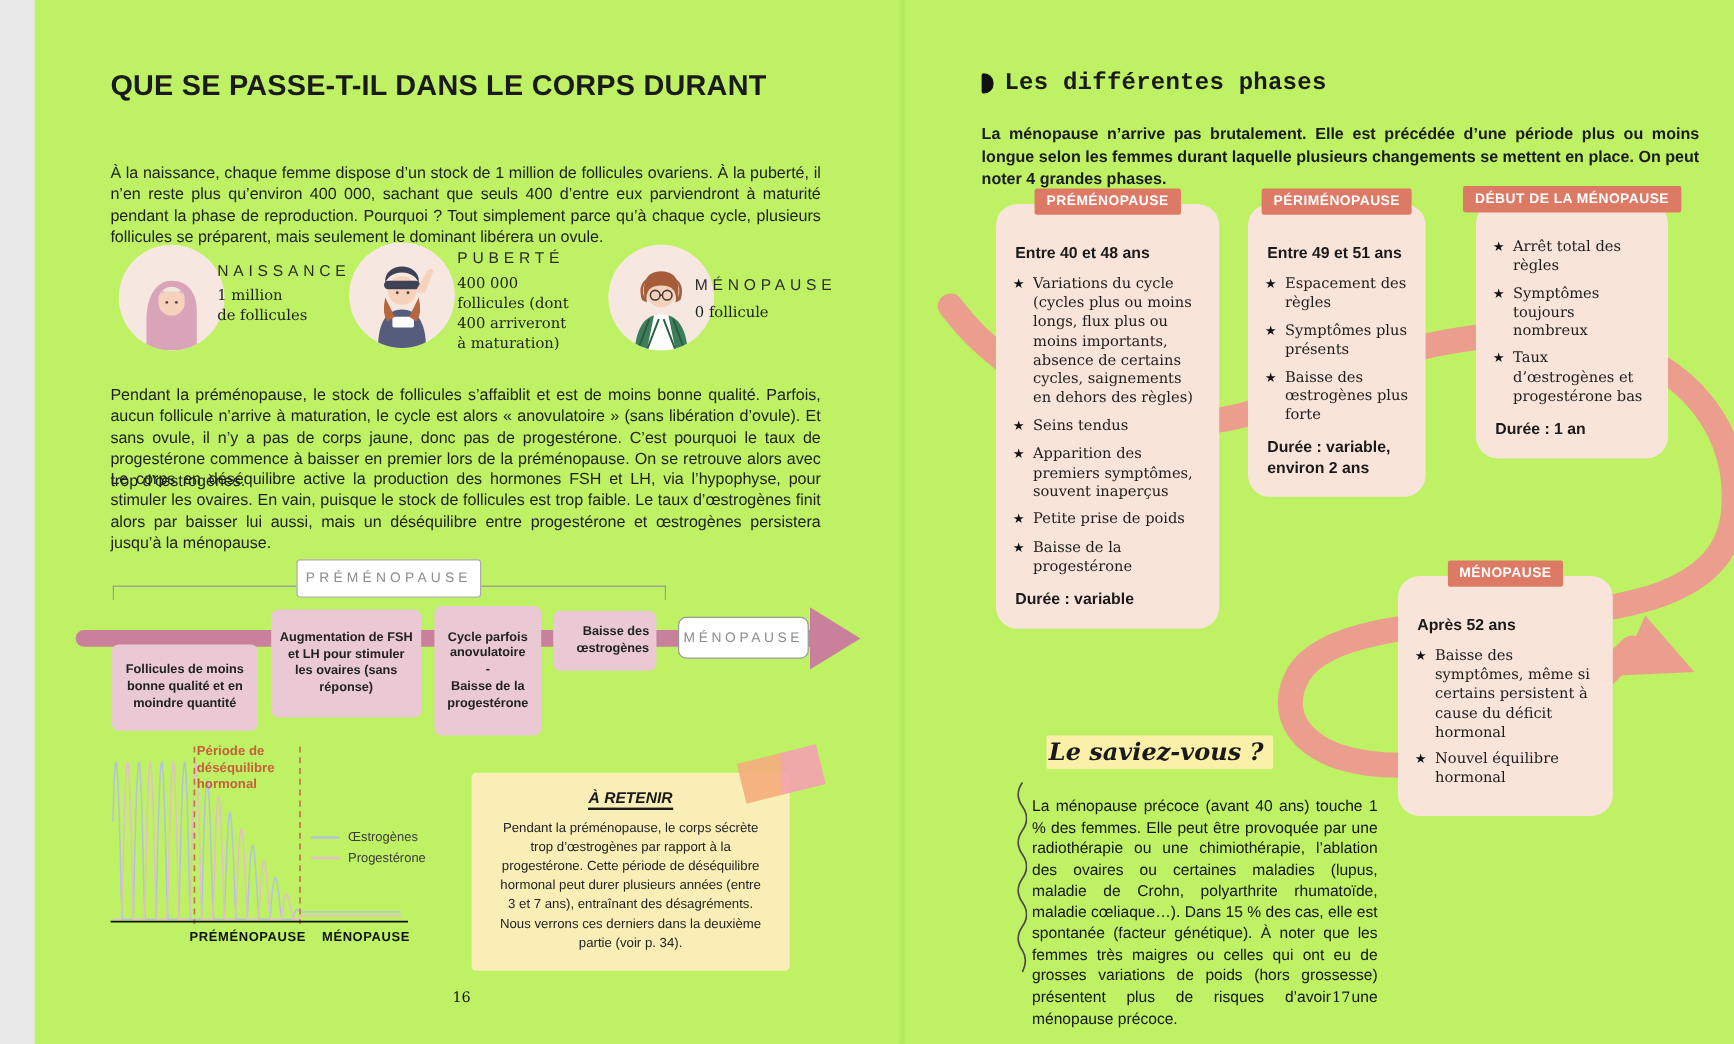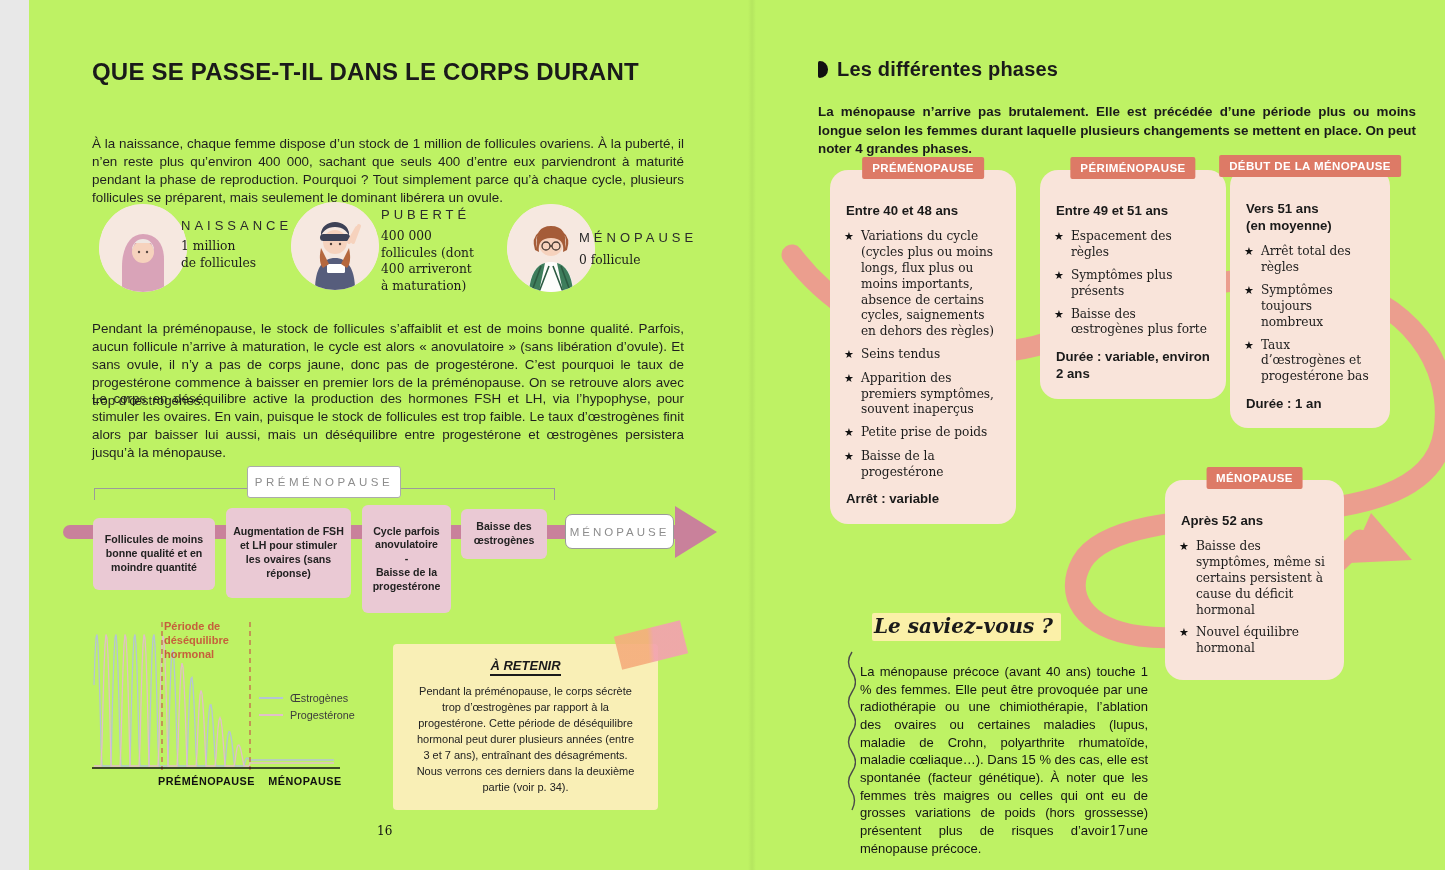--- a/index.html
+++ b/index.html
@@ -28,24 +28,24 @@
   .flow-bracket-line{position:absolute;height:0;border-top:1.4px solid #9b9b9b;top:488px;}
   .flow-tick{position:absolute;width:0;height:12px;border-left:1.4px solid #9b9b9b;top:488px;}
   .flow-label{position:absolute;left:218px;top:466px;width:152px;height:30px;background:#fff;
               border:1.4px solid #ababab;border-radius:3px;display:flex;align-items:center;justify-content:center;
               font-size:11.5px;letter-spacing:3.5px;color:#8d8d8d;z-index:3;}
   .flow-band{position:absolute;left:34px;top:525px;width:616px;height:14px;background:#c9819b;border-radius:8px 0 0 8px;z-index:1;}
   .flow-head{position:absolute;left:646px;top:506px;width:0;height:0;z-index:1;
              border-top:26px solid transparent;border-bottom:26px solid transparent;border-left:42px solid #c9819b;}
   .flow-box{position:absolute;background:#eac9d4;border-radius:6px;z-index:2;display:flex;align-items:center;justify-content:center;
             text-align:center;font-weight:bold;font-size:10.6px;line-height:1.3;color:#222;padding:8px 6px;box-sizing:border-box;white-space:pre-line;}
-  .fb1{left:64px;top:518px;width:122px;min-height:72px;}
+  .fb1{left:64px;top:537px;width:122px;min-height:72px;}
   .fb2{left:197px;top:508px;width:125px;min-height:90px;}
   .fb3{left:333px;top:505px;width:89px;min-height:108px;}
-  .fb4{left:432px;top:509px;width:86px;min-height:50px;}
+  .fb4{left:432px;top:509px;width:86px;min-height:50px;text-align:right;}
   .flow-end{position:absolute;left:536px;top:514px;width:107px;height:33px;background:#fff;border:1.5px solid #9a9a9a;
             border-radius:7px;display:flex;align-items:center;justify-content:center;font-size:11.5px;
             letter-spacing:3px;color:#8d8d8d;z-index:2;}
 
   
   .chart{position:absolute;left:63px;top:618px;width:305px;height:180px;}
   .chart svg{position:absolute;left:0;top:0;}
   .chart-ann{position:absolute;left:72px;top:2px;width:92px;text-align:left;font-weight:bold;
              font-size:11px;line-height:1.25;white-space:pre-line;}
   .leg{position:absolute;left:167px;font-size:10.8px;color:#3c3c3c;display:flex;align-items:center;gap:7px;}
@@ -60,37 +60,37 @@
   .ret-title{display:inline-block;font-size:13px;font-weight:bold;font-style:italic;border-bottom:2px solid #1a1a1a;
              padding-bottom:1px;margin-bottom:8px;}
   .ret-body{font-size:11px;line-height:1.45;color:#222;}
   .tape{position:absolute;left:588px;top:628px;width:68px;height:34px;z-index:2;transform:rotate(-14deg);
         background:linear-gradient(100deg,#f5ae7d 46%,#f2a2ae 54%);opacity:.92;}
 
   .pagenum{position:absolute;bottom:32px;font-family:"DejaVu Serif",serif;font-size:12px;color:#111;}
   .pn-left{left:348px;} .pn-right{left:358px;}
 
   
-  .r-head{position:absolute;left:66px;top:58px;display:flex;align-items:center;gap:9px;}
+  .r-head{position:absolute;left:66px;top:58px;display:flex;align-items:center;gap:9px;font-family:Liberation Mono, monospace;}
   .half-disc{width:10px;height:17px;background:#111;border-radius:2px 9px 9px 2px;}
   .r-head .r-title{font-size:20px;font-weight:bold;letter-spacing:.2px;}
   .r-intro{position:absolute;left:66px;top:90px;width:598px;font-size:13.4px;font-weight:bold;
            line-height:1.36;text-align:justify;}
 
   .big-arrow{position:absolute;left:0;top:0;z-index:1;}
   .card{position:absolute;background:#f9e4da;border-radius:18px;z-index:2;padding:30px 14px 16px;box-sizing:border-box;}
   .chip{position:absolute;top:-13px;left:50%;transform:translateX(-50%);background:#dd7a66;color:#fff;
         font-weight:bold;font-size:11.5px;letter-spacing:.4px;padding:5px 10px;white-space:nowrap;border-radius:2px;}
   .card .age{font-weight:bold;font-size:13.2px;line-height:1.3;white-space:pre-line;margin:2px 0 10px 2px;}
   .card ul{list-style:none;margin:0;padding:0;}
   .card li{display:flex;gap:7px;margin-bottom:7px;font-family:"DejaVu Serif",serif;font-size:12.2px;line-height:1.3;color:#1c1c1c;}
   .card li .star{font-size:11px;line-height:1.5;color:#111;}
   .card .dur{font-weight:bold;font-size:13.2px;line-height:1.3;margin-top:10px;margin-left:2px;}
   .c1{left:78px;top:170px;width:186px;}
-  .c2{left:288px;top:170px;width:186px;}
+  .c2{left:288px;top:170px;width:148px;}
   .c3{left:478px;top:168px;width:160px;}
   .c4{left:413px;top:480px;width:179px;}
 
   .saviez-title{position:absolute;left:76px;top:614px;z-index:2;font-family:"DejaVu Serif",serif;
                 font-style:italic;font-weight:bold;font-size:20px;padding-left:44px;}
   .saviez-title .hl{background:#fbf0a8;padding:1px 8px 3px 2px;border-radius:2px;}
   .squiggle{position:absolute;left:92px;top:650px;z-index:2;}
   .saviez-body{position:absolute;left:108px;top:650px;width:288px;font-size:13px;line-height:1.36;
                text-align:justify;color:#141414;z-index:2;}
 </style>
@@ -255,21 +255,21 @@
           </li>
           <li>
             <span class="star">★</span>
             <span>Petite prise de poids</span>
           </li>
           <li>
             <span class="star">★</span>
             <span>Baisse de la progestérone</span>
           </li>
         </ul>
-      <div class="dur">Arrêt : variable</div>
+      <div class="dur">Durée : variable</div>
     </div>
 
     <div class="card c2">
       <div class="chip">PÉRIMÉNOPAUSE</div>
       <div class="age">Entre 49 et 51 ans</div>
       <ul>
           <li>
             <span class="star">★</span>
             <span>Espacement des règles</span>
           </li>
@@ -280,22 +280,20 @@
           <li>
             <span class="star">★</span>
             <span>Baisse des œstrogènes plus forte</span>
           </li>
         </ul>
       <div class="dur">Durée : variable, environ 2 ans</div>
     </div>
 
     <div class="card c3">
       <div class="chip">DÉBUT DE LA MÉNOPAUSE</div>
-      <div class="age">Vers 51 ans
-(en moyenne)</div>
       <ul>
           <li>
             <span class="star">★</span>
             <span>Arrêt total des règles</span>
           </li>
           <li>
             <span class="star">★</span>
             <span>Symptômes toujours nombreux</span>
           </li>
           <li>

